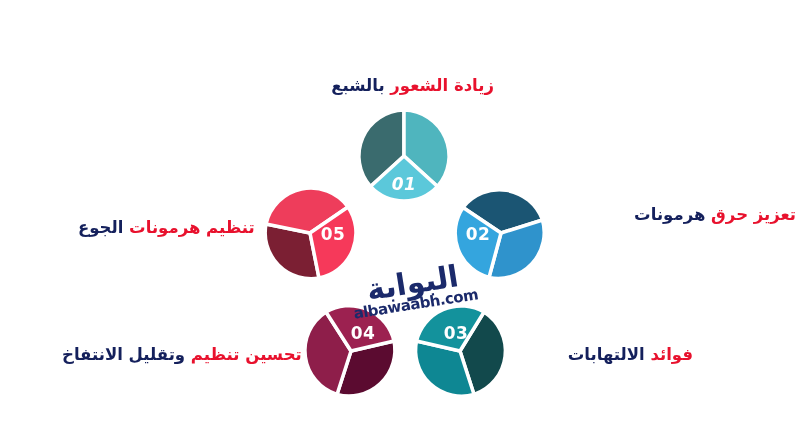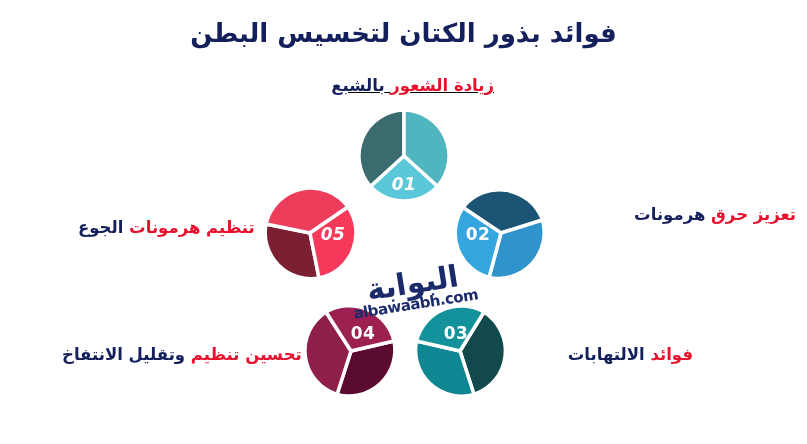--- a/index.html
+++ b/index.html
@@ -93,35 +93,34 @@
     direction: ltr;
     margin-top: -3px;
     letter-spacing: -0.5px;
   }
 </style>
 </head>
 <body>
 
 <div id="infographic">
 
-  <div class="title">فوائد بذور الكتان لتخسيس البطن</div>
 
   <div class="pie" style="left:356px; top:108px; width:96px; height:96px;font-style:italic;">
     <svg width="96" height="96" viewBox="0 0 96 96">
 
       <path d="M48 48 L48 2 A46 46 0 0 0 14.5 78.5 Z" fill="#3A6B6E" stroke="#ffffff" stroke-width="3.5" stroke-linejoin="round"></path>
 
       <path d="M48 48 L81.5 78.5 A46 46 0 0 0 48 2 Z" fill="#4FB5BE" stroke="#ffffff" stroke-width="3.5" stroke-linejoin="round"></path>
 
       <path d="M48 48 L14.5 78.5 A46 46 0 0 0 81.5 78.5 Z" fill="#5BC8DA" stroke="#ffffff" stroke-width="3.5" stroke-linejoin="round"></path>
     </svg>
     <span class="pie-number" style="left:0; top:68px; width:96px;">01</span>
   </div>
 
-  <div class="label" style="left:334px; top:76px; width:160px; text-align:center;text-decoration:underline;">
+  <div class="label" style="left:334px; top:76px; width:160px; text-align:center;">
     <span class="lbl-red">زيادة الشعور</span>
     <span class="lbl-navy">بالشبع</span>
   </div>
 
   <div class="pie" style="left:453px; top:185px; width:96px; height:96px;">
     <svg width="96" height="96" viewBox="0 0 96 96">
 
       <path d="M48 48 L10 22.5 A46 46 0 0 1 89.5 35 Z" fill="#1B5573" stroke="#ffffff" stroke-width="3.5" stroke-linejoin="round"></path>
 
       <path d="M48 48 L89.5 35 A46 46 0 0 1 36 92.5 Z" fill="#2F93CC" stroke="#ffffff" stroke-width="3.5" stroke-linejoin="round"></path>
@@ -172,21 +171,21 @@
 
   <div class="pie" style="left:262px; top:185px; width:96px; height:96px;">
     <svg width="96" height="96" viewBox="0 0 96 96">
 
       <path d="M48 48 L4 39 A46 46 0 0 0 57 93 Z" fill="#7B1F33" stroke="#ffffff" stroke-width="3.5" stroke-linejoin="round"></path>
 
       <path d="M48 48 L86 22 A46 46 0 0 0 4 39 Z" fill="#EE3D5B" stroke="#ffffff" stroke-width="3.5" stroke-linejoin="round"></path>
 
       <path d="M48 48 L57 93 A46 46 0 0 0 86 22 Z" fill="#F6395A" stroke="#ffffff" stroke-width="3.5" stroke-linejoin="round"></path>
     </svg>
-    <span class="pie-number" style="left:48px; top:41px; width:46px;font-style:italic;">05</span>
+    <span class="pie-number" style="left:48px; top:41px; width:46px;">05</span>
   </div>
 
   <div class="label" style="left:78px; top:218px; width:180px; text-align:left;">
     <span class="lbl-red">تنظيم هرمونات</span>
     <span class="lbl-navy">الجوع</span>
   </div>
 
   <div class="watermark">
     <div class="wm-main">البوابة</div>
     <div class="wm-sub">albawaabh.com</div>

